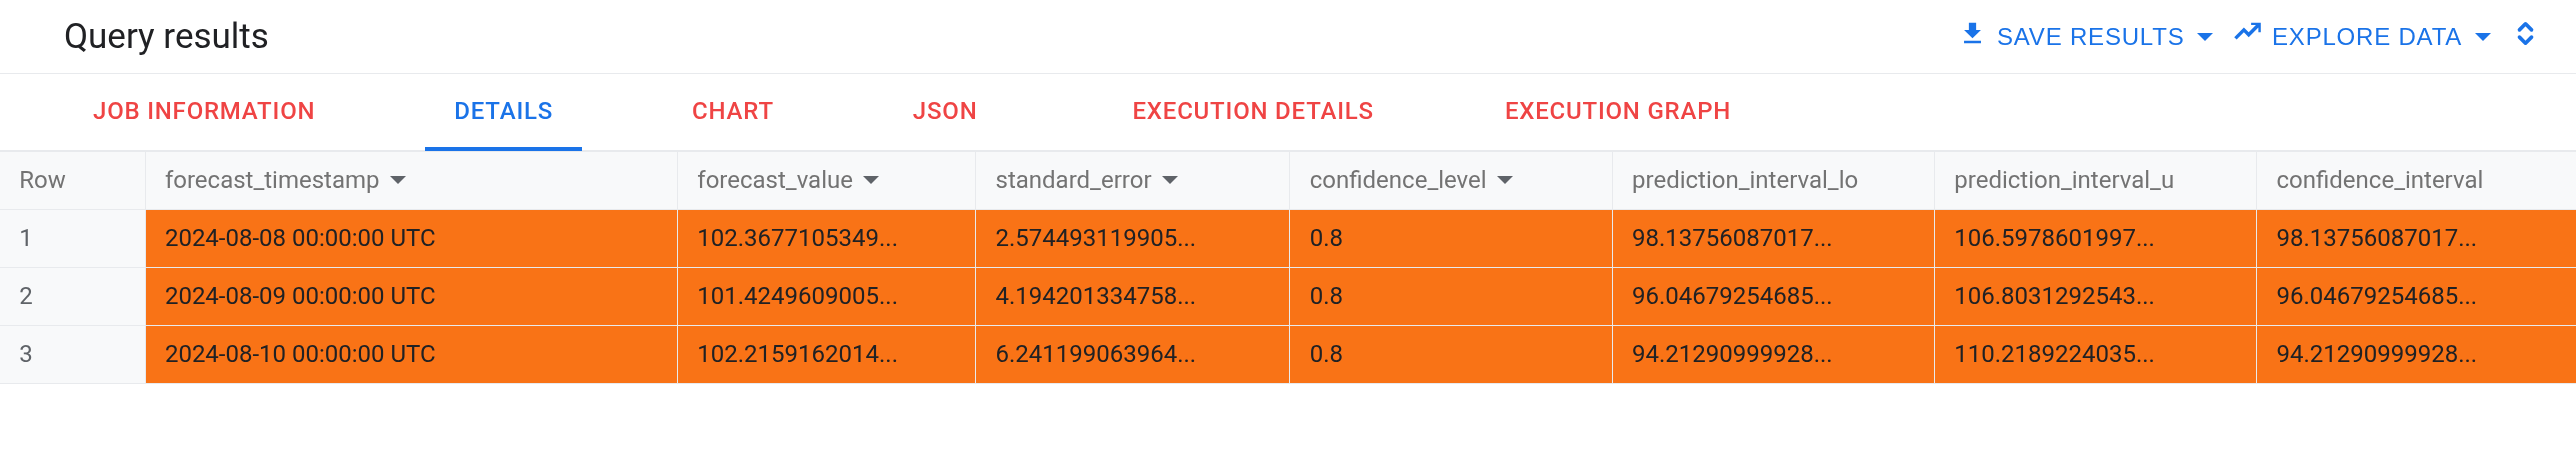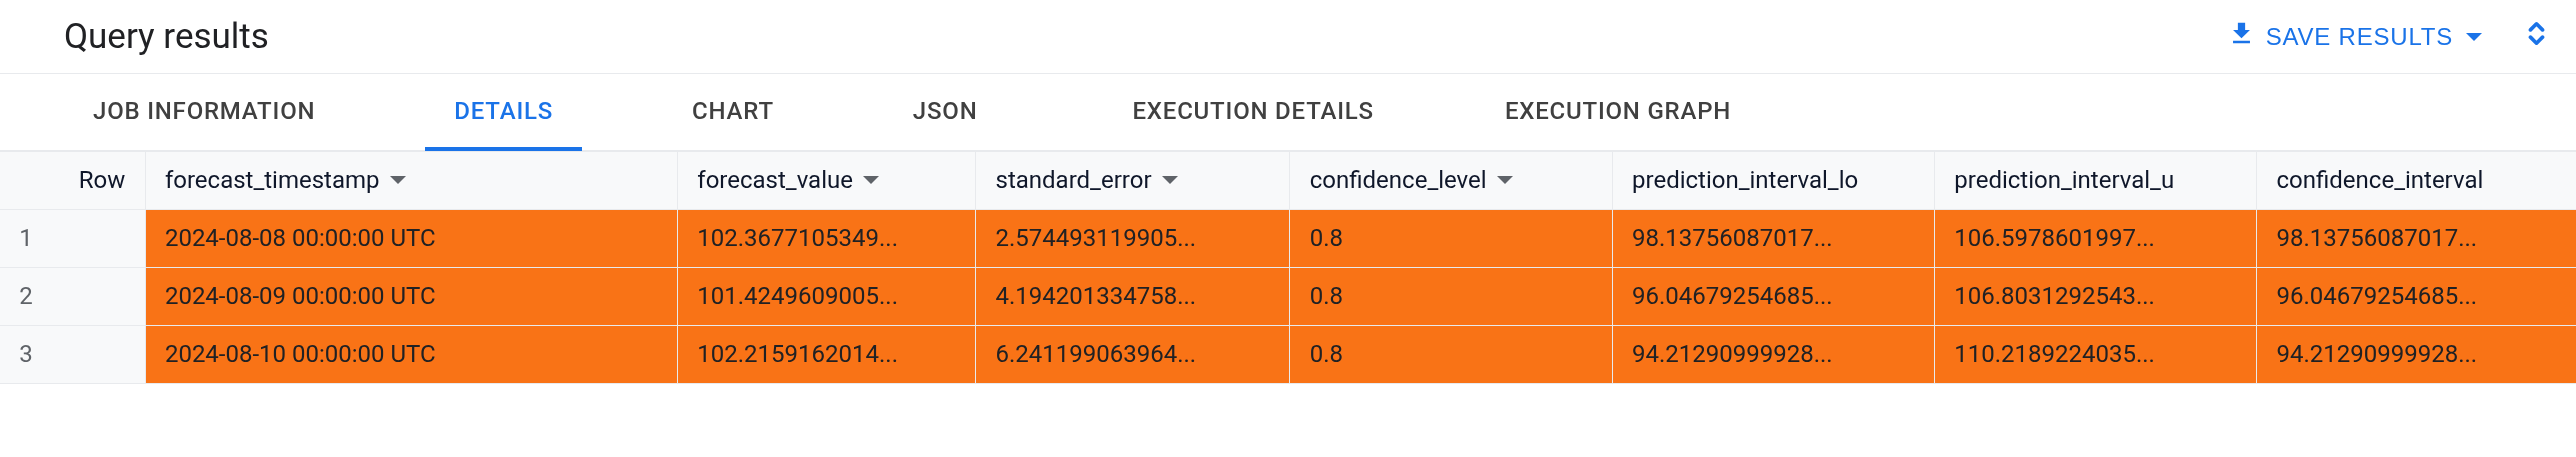--- a/index.html
+++ b/index.html
@@ -10,32 +10,32 @@
     body {
       font-family: 'Google Sans', Roboto, Arial, sans-serif;
       background: #fff;
       color: #202124;
       font-size: 22.6px;
     }
     .header {
       display: flex;
       align-items: center;
       justify-content: space-between;
-      padding: 16px 25px 16px 64px;
+      padding: 16px 36px 16px 64px;
       border-bottom: 1.6px solid #e8eaed;
     }
     .title {
       font-size: 35px;
       font-weight: 400;
       color: #202124;
     }
     .header-actions {
       display: flex;
       align-items: center;
-      gap: 40px;
+      gap: 20px;
     }
     .action-btn {
       display: flex;
       align-items: center;
       gap: 9.7px;
       color: #1a73e8;
       font-size: 24px;
       font-weight: 500;
       letter-spacing: 0.8px;
       cursor: pointer;
@@ -62,21 +62,21 @@
     .tabs {
       display: flex;
       padding: 0 32px 0 64px;
       border-bottom: 1.6px solid #e8eaed;
     }
     .tab {
       padding: 22.6px 29px;
       font-size: 24px;
       font-weight: 500;
       letter-spacing: 0.8px;
-      color: #404040;
+      color: #ef4444;
       cursor: pointer;
       border-bottom: 4.8px solid transparent;
       margin-bottom: -1.6px;
     }
     .tab.active {
       color: #1a73e8;
       border-bottom-color: #1a73e8;
     }
     .tab:nth-child(2) { margin-left: 81px; }
     .tab:nth-child(3) { margin-left: 81px; }
@@ -94,22 +94,21 @@
       font-size: 24px;
       text-align: left;
       background: #f97316;
       overflow: hidden;
       white-space: nowrap;
       text-overflow: clip;
     }
     .table th {
       background: #f8f9fa;
       font-weight: 400;
-      color: #0f172a;
-      text-align: right;
+      color: #737373;
     }
     .th-content {
       display: flex;
       align-items: center;
       gap: 10px;
     }
     .col-row { width: 145px; }
     .col-ts { width: 532px; }
     .col-fv { width: 298px; }
     .col-se { width: 314px; }
@@ -148,20 +147,29 @@
   <div class="header-actions">
     <button class="action-btn">
       <span>
         <svg viewBox="0 0 24 24">
             <path d="M19 9h-4V3H9v6H5l7 7 7-7zM5 18v2h14v-2H5z"></path>
           </svg>
       </span>
       <span>SAVE RESULTS</span>
       <span class="dropdown-caret"></span>
     </button>
+    <button class="action-btn">
+      <span>
+        <svg viewBox="0 0 24 24">
+            <path d="M3 17l6-6 4 4 8-8v4h2V3h-8v2h4l-6 6-4-4-8 8 2 2z"></path>
+          </svg>
+      </span>
+      <span>EXPLORE DATA</span>
+      <span class="dropdown-caret"></span>
+    </button>
     <span class="expand-icon">
       <svg viewBox="0 0 24 24" fill="none" stroke="#1a73e8" stroke-width="3" stroke-linecap="round" stroke-linejoin="round">
           <polyline points="7 9 12 4 17 9"></polyline>
           <polyline points="7 15 12 20 17 15"></polyline>
         </svg>
     </span>
   </div>
 </div>
 
 <div class="tabs">

